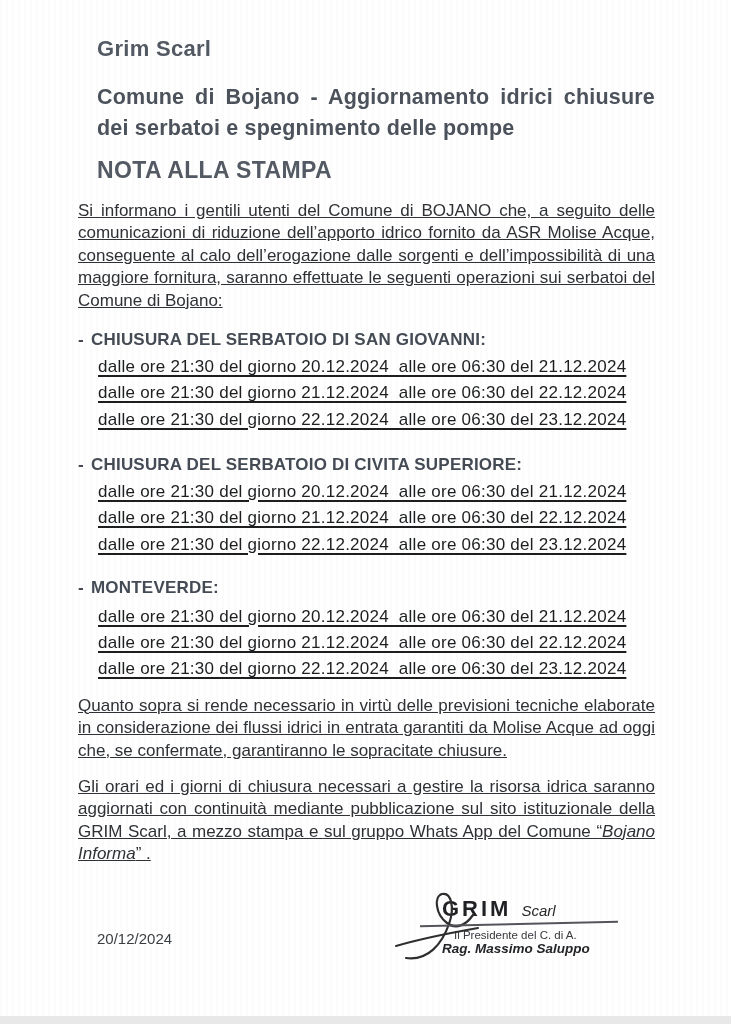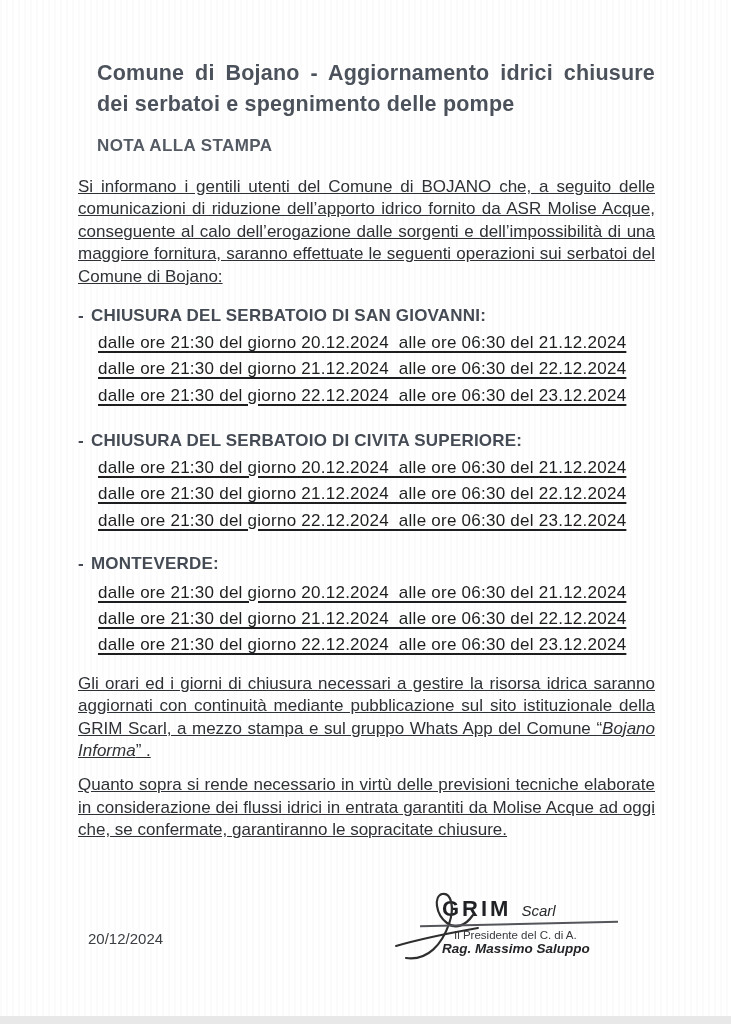--- a/index.html
+++ b/index.html
@@ -6,58 +6,59 @@
   .page{
     width:731px;height:1024px;position:relative;background:#ffffff;overflow:hidden;
     font-family:"Liberation Sans",sans-serif;
     background-image:repeating-linear-gradient(90deg, rgba(0,0,0,0.014) 0px, rgba(0,0,0,0.014) 2px, transparent 2px, transparent 6px);
   }
   .content{padding:37px 76px 0 78px;}
   .indent{margin-left:19px;}
   .org{font-size:22px;font-weight:700;color:#535962;letter-spacing:.3px;line-height:24px;}
   .title{margin-top:21px;font-size:21.5px;font-weight:700;color:#4c525b;line-height:31px;letter-spacing:.2px;}
   .title-l1{text-align:justify;text-align-last:justify;}
-  .kicker{margin-top:15px;font-size:17px;font-weight:700;color:#545a63;letter-spacing:.4px;line-height:22px;}
+  .kicker{margin-top:15px;font-size:23px;font-weight:700;color:#545a63;letter-spacing:.4px;line-height:22px;}
   .para{margin:0;text-align:justify;font-size:17px;line-height:22.4px;color:#2e3135;text-decoration:underline;}
   .intro{margin-top:19px;}
   .closure{color:#454b55;}
   .s1{margin-top:17px;}
   .s2{margin-top:21px;}
   .s3{margin-top:17px;}
   .heading-row{display:flex;font-weight:700;font-size:17px;line-height:21px;}
   .s3 .heading-row{line-height:25px;}
   .dash{width:13px;flex:none;}
   .heading{flex:1;letter-spacing:.2px;}
   .stretch{text-align:justify;text-align-last:justify;}
   .rows{margin-left:20px;margin-top:4px;width:559px;}
   .row{
     font-weight:400;font-size:17px;line-height:26.3px;color:#1c1e20;letter-spacing:.25px;
     text-decoration:underline;text-decoration-thickness:1.5px;text-underline-offset:3px;
     white-space:pre;
   }
   .closing{margin-top:14px;}
   .closing2{margin-top:12px;}
   .closing .it{font-style:italic;}
-  .date{position:absolute;left:88px;top:930px;font-size:15px;color:#3b3e42;}
+  .date{position:absolute;left:97px;top:930px;font-size:15px;color:#3b3e42;}
   .signature{position:absolute;left:420px;top:896px;width:215px;}
   .sig-company{padding-left:22px;white-space:nowrap;}
   .grim{font-size:22px;font-weight:700;letter-spacing:3px;color:#1f2124;}
   .scarl{font-size:15px;font-weight:400;font-style:italic;margin-left:10px;color:#27292c;}
   .sig-rule{border-top:2px solid #53555a;width:198px;transform:rotate(-1.3deg);margin:1px 0 4px;}
   .sig-role{font-size:11.5px;color:#37393d;padding-left:34px;}
   .sig-name{font-size:13.5px;font-weight:700;font-style:italic;color:#232528;padding-left:22px;margin-top:0;}
   .sig-stroke{position:absolute;left:-26px;top:-12px;pointer-events:none;}
   .scan-strip{position:absolute;left:0;right:0;bottom:0;height:8px;background:#e8e8e8;}
 </style>
 </head>
 <body>
 
 <div class="page">
   <div class="content">
 
+    <div class="org indent">Grim Scarl</div>
 
     <div class="title indent">
       <div class="title-l1">Comune di Bojano - Aggiornamento idrici chiusure</div>
       <div class="title-l2">dei serbatoi e spegnimento delle pompe</div>
     </div>
 
     <div class="kicker indent">NOTA ALLA STAMPA</div>
 
     <p class="para indent intro">Si informano i gentili utenti del Comune di BOJANO che, a seguito delle comunicazioni di riduzione dell’apporto idrico fornito da ASR Molise Acque, conseguente al calo dell’erogazione dalle sorgenti e dell’impossibilità di una maggiore fornitura, saranno effettuate le seguenti operazioni sui serbatoi del Comune di Bojano:</p>
 
@@ -98,23 +99,23 @@
           <div>MONTEVERDE:</div>
         </div>
       </div>
       <div class="rows">
         <div class="row">dalle ore 21:30 del giorno 20.12.2024  alle ore 06:30 del 21.12.2024</div>
         <div class="row">dalle ore 21:30 del giorno 21.12.2024  alle ore 06:30 del 22.12.2024</div>
         <div class="row">dalle ore 21:30 del giorno 22.12.2024  alle ore 06:30 del 23.12.2024</div>
       </div>
     </section>
 
+    <p class="para indent closing2">Quanto sopra si rende necessario in virtù delle previsioni tecniche elaborate in considerazione dei flussi idrici in entrata garantiti da Molise Acque ad oggi che, se confermate, garantiranno le sopracitate chiusure.</p>
+
     <p class="para indent closing"><span>Gli orari ed i giorni di chiusura necessari a gestire la risorsa idrica saranno aggiornati con continuità mediante pubblicazione sul sito istituzionale della GRIM Scarl, a mezzo stampa e sul gruppo Whats App del Comune “</span><span class="it">Bojano Informa</span><span>” .</span></p>
-
-    <p class="para indent closing2">Quanto sopra si rende necessario in virtù delle previsioni tecniche elaborate in considerazione dei flussi idrici in entrata garantiti da Molise Acque ad oggi che, se confermate, garantiranno le sopracitate chiusure.</p>
 
   </div>
 
   <div class="date">20/12/2024</div>
 
   <div class="signature">
     <svg class="sig-stroke" width="110" height="84" viewBox="0 0 110 84" xmlns="http://www.w3.org/2000/svg">
       <path d="M12,74 C34,77 48,60 55,40 C61,23 57,8 48,10 C40,12 41,30 53,39 C62,46 72,41 79,31" stroke="#2e2e2e" stroke-width="2.2" fill="none" stroke-linecap="round"></path>
       <path d="M2,62 C26,55 50,50 84,44" stroke="#2e2e2e" stroke-width="2" fill="none" stroke-linecap="round"></path>
     </svg>

